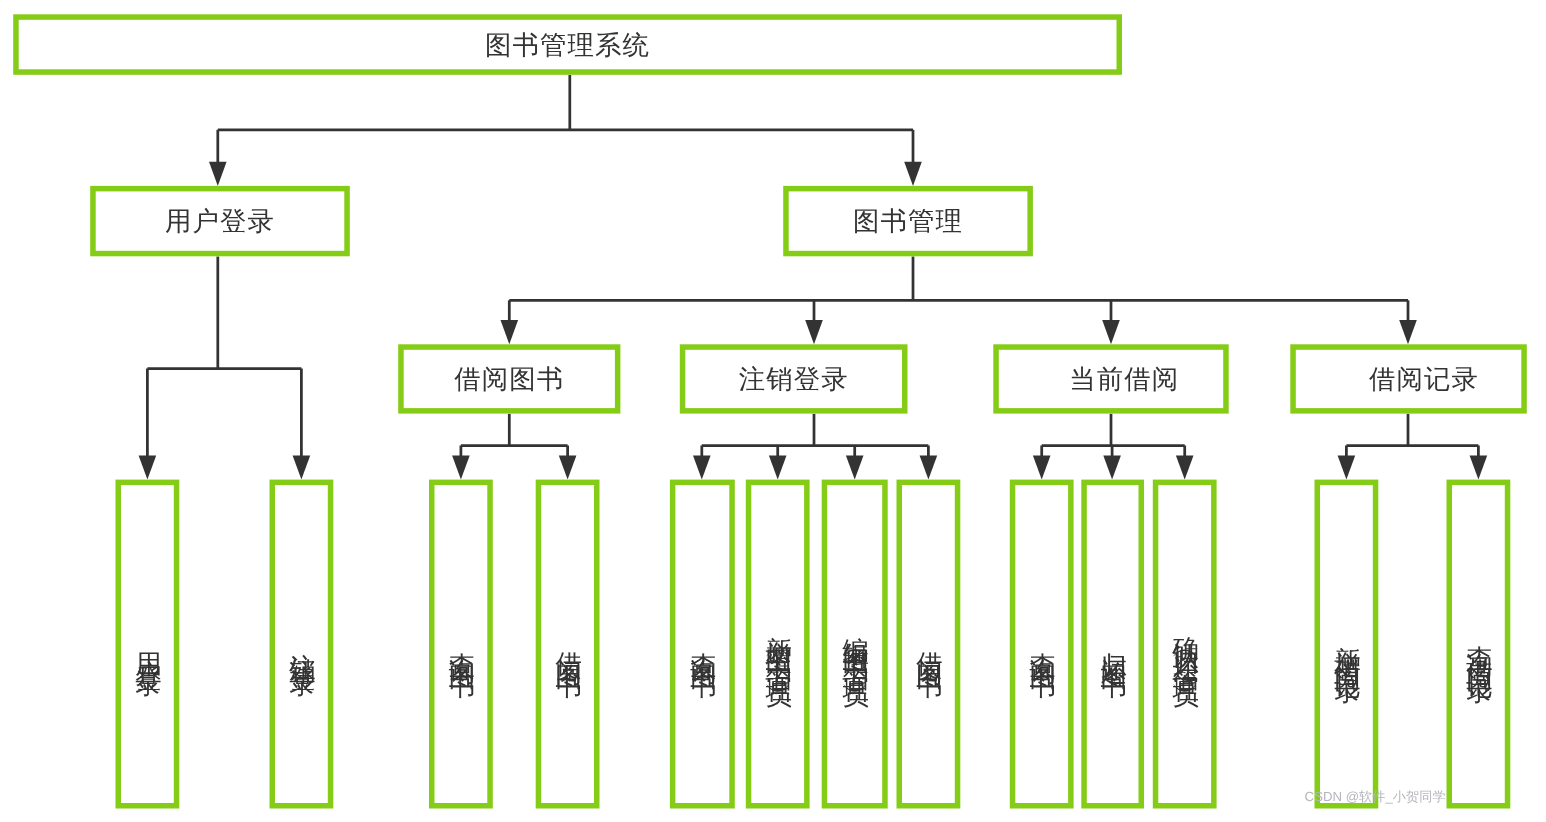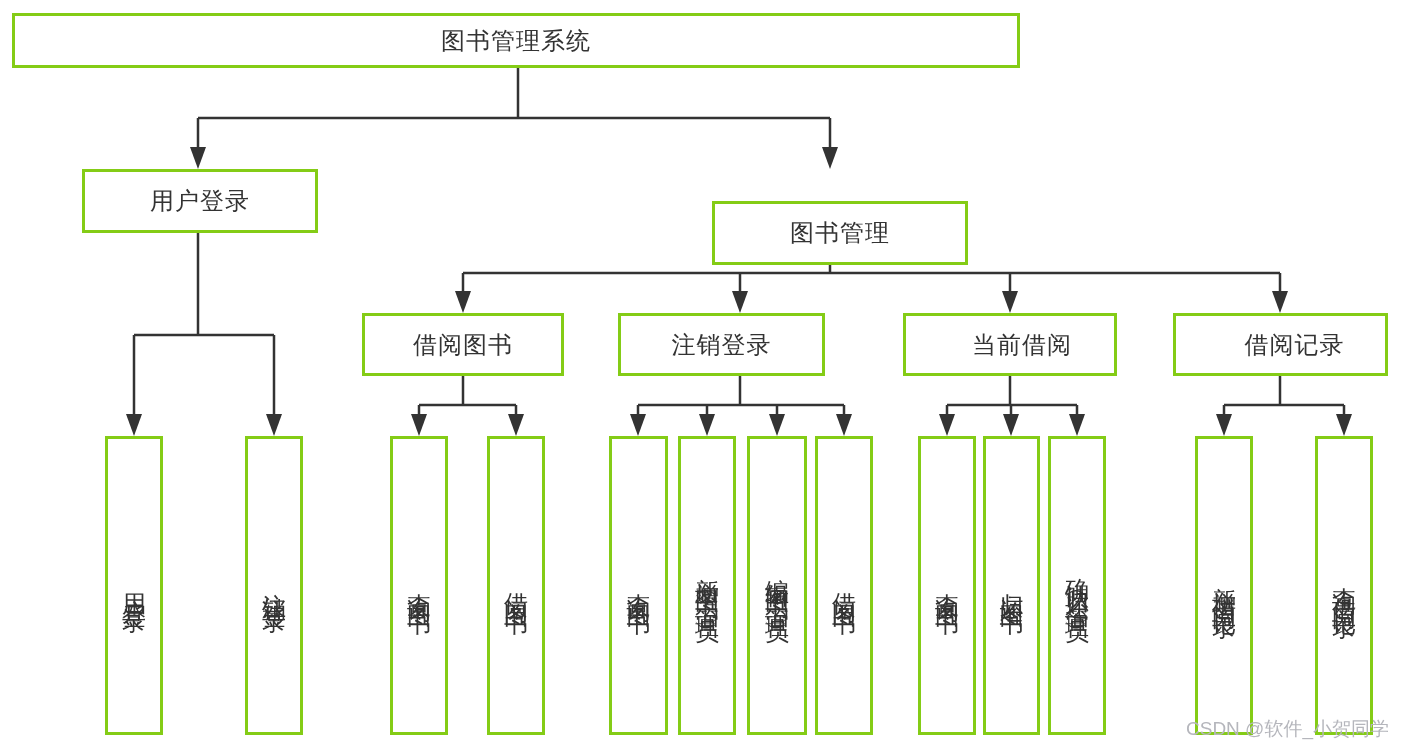--- a/index.html
+++ b/index.html
@@ -12,21 +12,21 @@
     overflow: hidden;
   }
   .wires {
     position: absolute;
     left: 0; top: 0;
     width: 1405px; height: 747px;
   }
   .node {
     position: absolute;
     box-sizing: border-box;
-    border: 3px solid #84cc16;
+    border: 5px solid #84cc16;
     background: #ffffff;
     display: flex;
     align-items: center;
     justify-content: center;
     color: #333333;
   }
   .node.h span {
     font-size: 24px;
     letter-spacing: 1px;
     white-space: nowrap;
@@ -35,21 +35,21 @@
     writing-mode: vertical-rl;
     text-orientation: mixed;
     font-size: 24px;
     letter-spacing: 6px;
     line-height: 1;
   }
   .watermark {
     position: absolute;
     left: 1186px;
     top: 716px;
-    font-size: 19px;
+    font-size: 12px;
     color: #b5b6bc;
     white-space: nowrap;
     z-index: 5;
   }
 </style>
 </head>
 <body>
 
 <div class="canvas">
 
@@ -122,21 +122,21 @@
     </g>
   </svg>
 
   <div class="node h" style="left:12px; top:13px; width:1008px; height:55px;">
     <span>图书管理系统</span>
   </div>
 
   <div class="node h" style="left:82px; top:169px; width:236px; height:64px;">
     <span>用户登录</span>
   </div>
-  <div class="node h" style="left:712px; top:169px; width:256px; height:64px;margin-top:32px;">
+  <div class="node h" style="left:712px; top:169px; width:227px; height:64px;">
     <span>图书管理</span>
   </div>
 
   <div class="node h" style="left:362px; top:313px; width:202px; height:63px;">
     <span>借阅图书</span>
   </div>
   <div class="node h" style="left:618px; top:313px; width:207px; height:63px;">
     <span>注销登录</span>
   </div>
   <div class="node h" style="left:903px; top:313px; width:214px; height:63px;padding-left:24px;">

